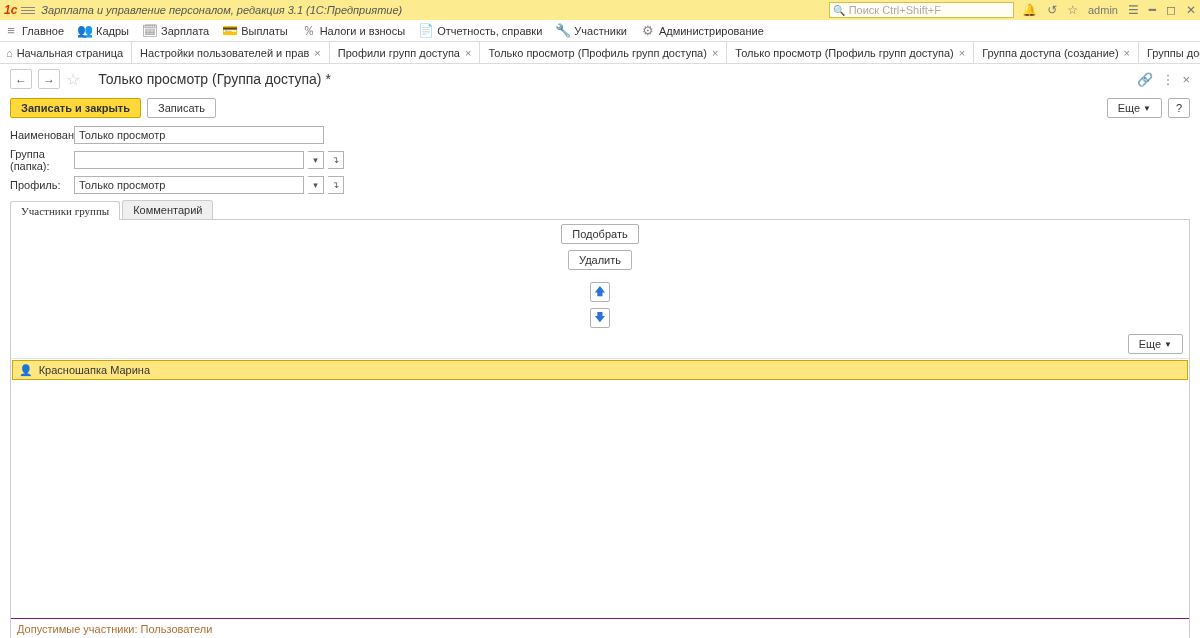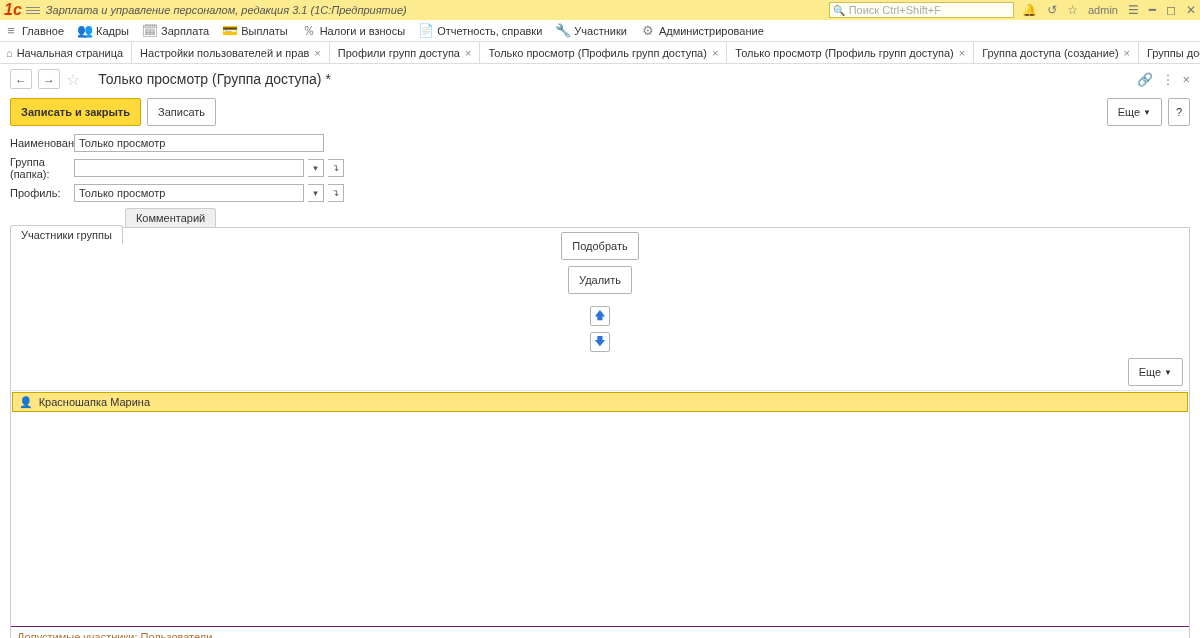--- a/index.html
+++ b/index.html
@@ -15,21 +15,21 @@
   .title-bar {
     height: 20px;
     background: #fdec8f;
     display: flex;
     align-items: center;
     padding: 0 4px;
   }
   .logo {
     color: #d83b01;
     font-weight: bold;
-    font-size: 16px;
+    font-size: 12px;
     font-style: italic;
     margin-right: 4px;
   }
   .hamburger {
     width: 14px; height: 14px;
     display: inline-flex;
     flex-direction: column;
     justify-content: center;
     gap: 2px;
     margin-right: 6px;
@@ -99,21 +99,21 @@
   .form-title { font-size: 14px; margin-left: 12px;}
   .form-header-right { margin-left:auto; display:flex; gap:8px; color:#888;}
   .form-header-right > * { cursor:pointer; font-size: 13px;}
   
   .action-bar {
     display: flex; align-items: center;
     padding: 4px 10px 8px 10px;
     gap: 6px;
   }
   .btn {
-    height: 28px;
+    height: 20px;
     border: 1px solid #b3b3b3;
     background: #fff;
     padding: 0 10px;
     display: inline-flex; align-items:center;
     border-radius: 2px;
     cursor: pointer;
   }
   .btn.primary {
     background: #ffd83a;
     border-color: #c7a700;
@@ -145,21 +145,21 @@
   }
   .page-tab {
     padding: 3px 10px;
     border:1px solid #ccc;
     border-bottom:none;
     background:#efefef;
     margin-right:2px;
     cursor:pointer;
     border-radius: 3px 3px 0 0;
   }
-  .page-tab.active { background:#fff; position:relative; top:17px;}
+  .page-tab.active { background:#fff; position:relative; top:1px;font-family:Liberation Serif, serif;}
   
   .table-wrapper {
     margin: 0 10px;
     border:1px solid #ccc;
     border-top:none;
     height: 420px;
     display:flex; flex-direction:column;
   }
   .table-toolbar {
     display:flex; align-items:center;

